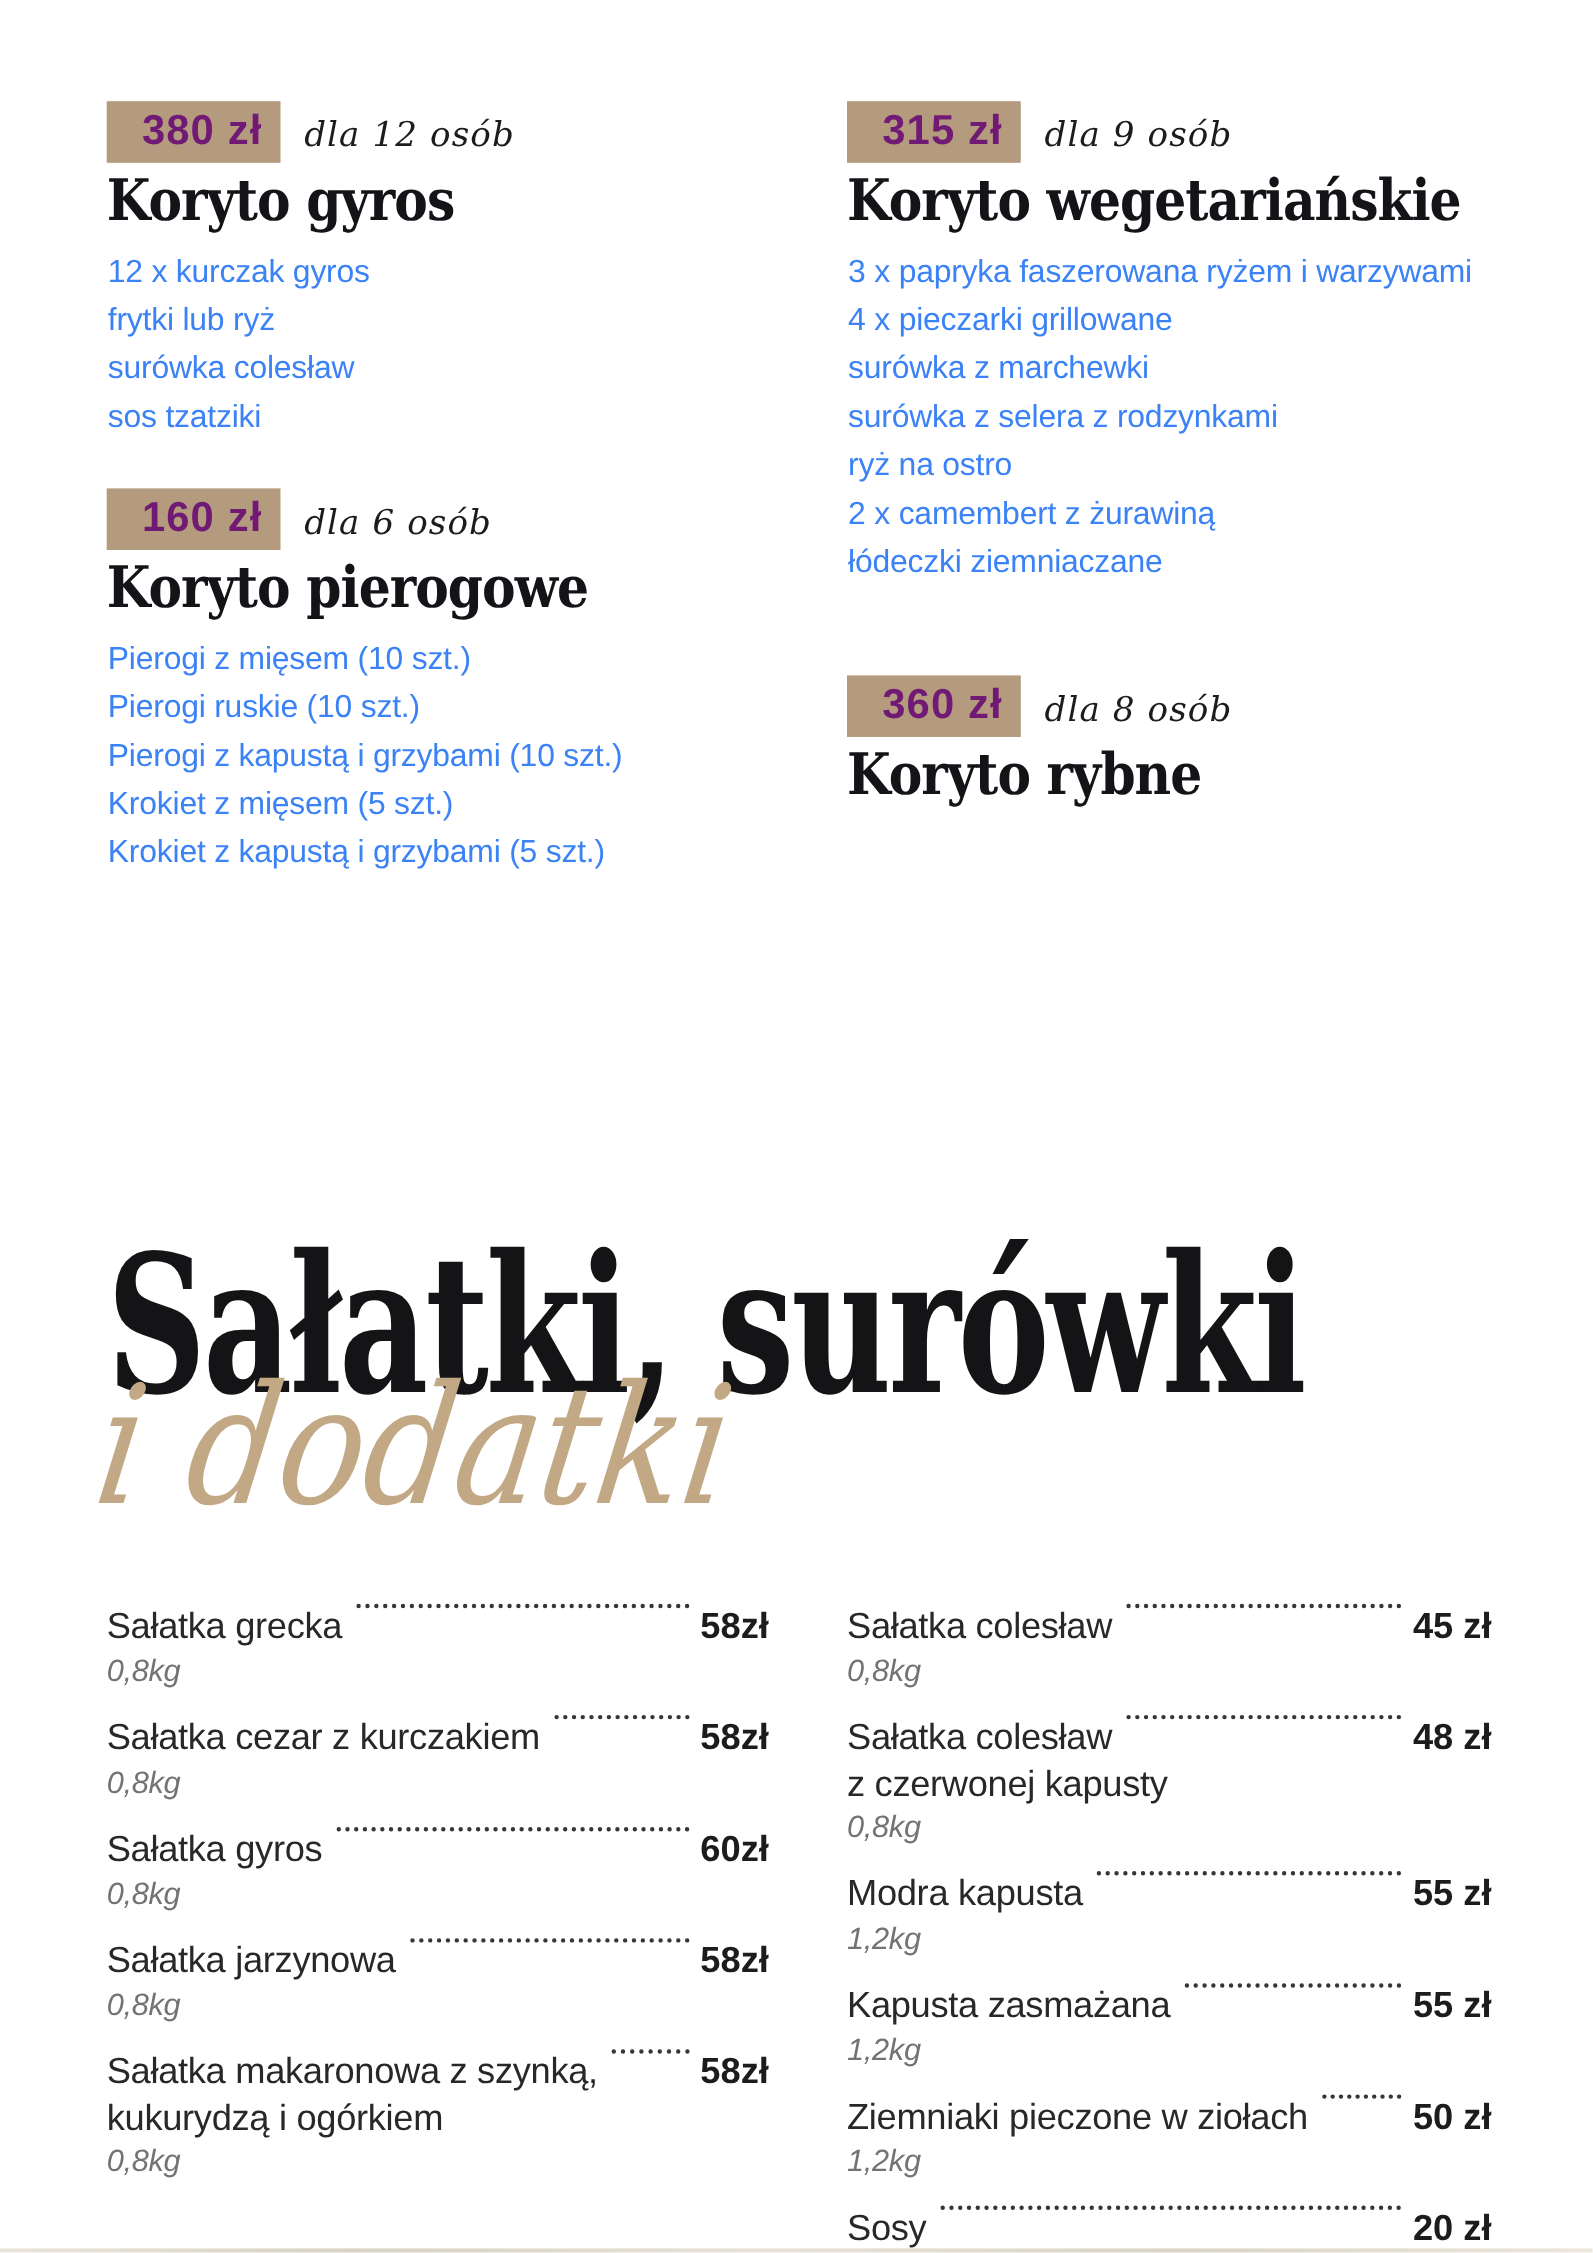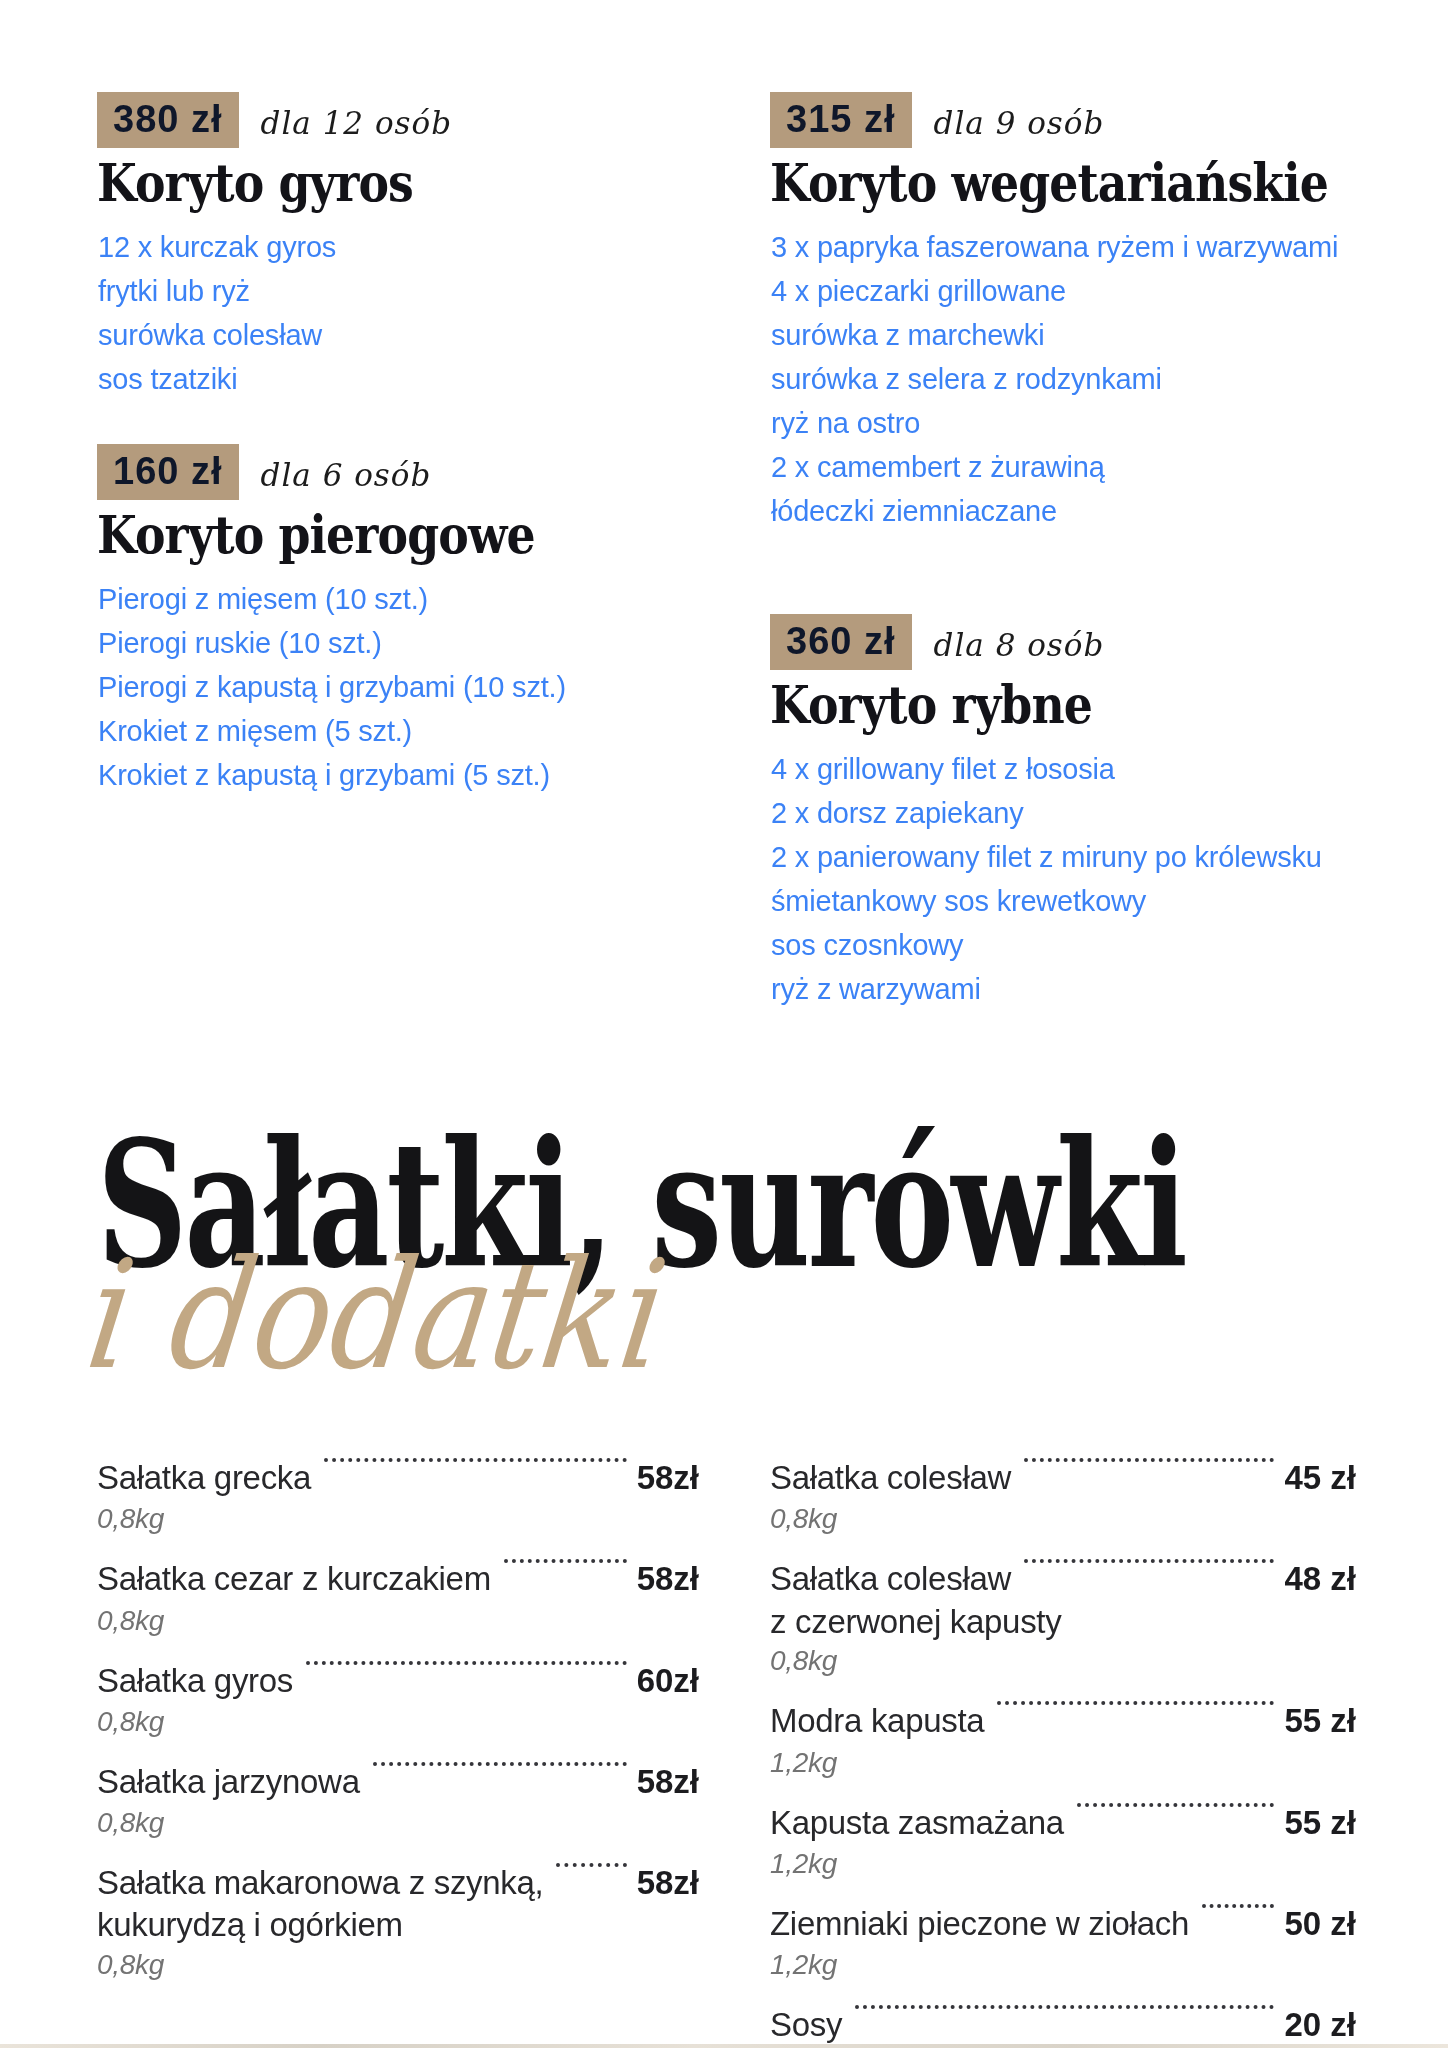--- a/index.html
+++ b/index.html
@@ -23,24 +23,24 @@
   .pkg{position:absolute;}
   .pkg-0{left:97px;  top:92px;  width:520px;}
   .pkg-1{left:97px;  top:444px; width:540px;}
   .pkg-2{left:770px; top:92px;  width:625px;}
   .pkg-3{left:770px; top:614px; width:605px;}
 
   .pkg-head{display:flex;align-items:center;gap:22px;margin:0 0 8px 0;}
   .badge{
     display:inline-block;
     background:var(--accent);
-    color:#0f172a;
+    color:#701a75;
     font:700 38px/1 var(--sans);
     letter-spacing:1px;
-    padding:8px 16px 10px 16px;
+    padding:8px 16px 10px 32px;
   }
   .serves{
     font:italic 400 31px/1 var(--serif);
     color:#1c1c1c;
     letter-spacing:1px;
     padding-top:6px;
   }
   .pkg-title{
     margin:4px 0 14px 0;
     font:700 52px/1.05 var(--serif);
@@ -170,28 +170,20 @@
         <li class="pkg-item">łódeczki ziemniaczane</li>
       </ul>
   </section>
 
   <section class="pkg pkg-3">
     <div class="pkg-head">
       <span class="badge">360 zł</span>
       <span class="serves">dla 8 osób</span>
     </div>
     <h2 class="pkg-title">Koryto rybne</h2>
-    <ul class="pkg-items">
-        <li class="pkg-item">4 x grillowany filet z łososia</li>
-        <li class="pkg-item">2 x dorsz zapiekany</li>
-        <li class="pkg-item">2 x panierowany filet z miruny po królewsku</li>
-        <li class="pkg-item">śmietankowy sos krewetkowy</li>
-        <li class="pkg-item">sos czosnkowy</li>
-        <li class="pkg-item">ryż z warzywami</li>
-      </ul>
   </section>
 
   <header class="hero">
     <h1 class="hero-main">Sałatki, surówki</h1>
     <div class="hero-script">i dodatki</div>
   </header>
 
   <div class="menu-col menu-left">
       <div class="menu-row">
     <div class="row-line">

